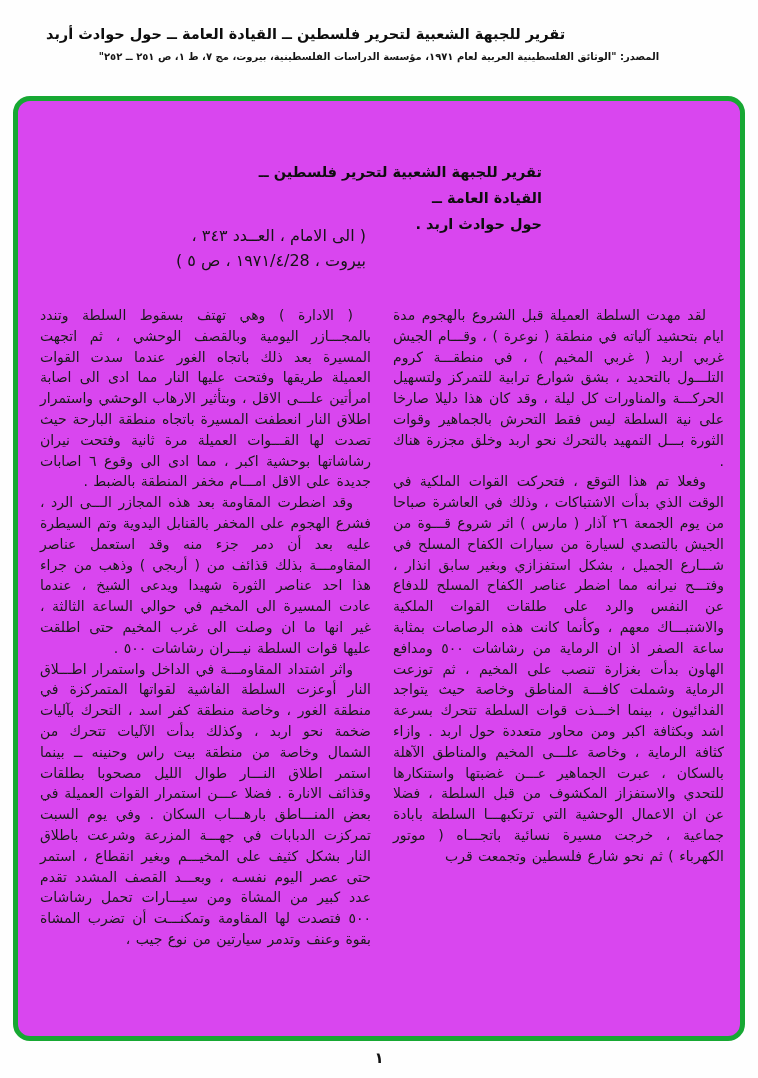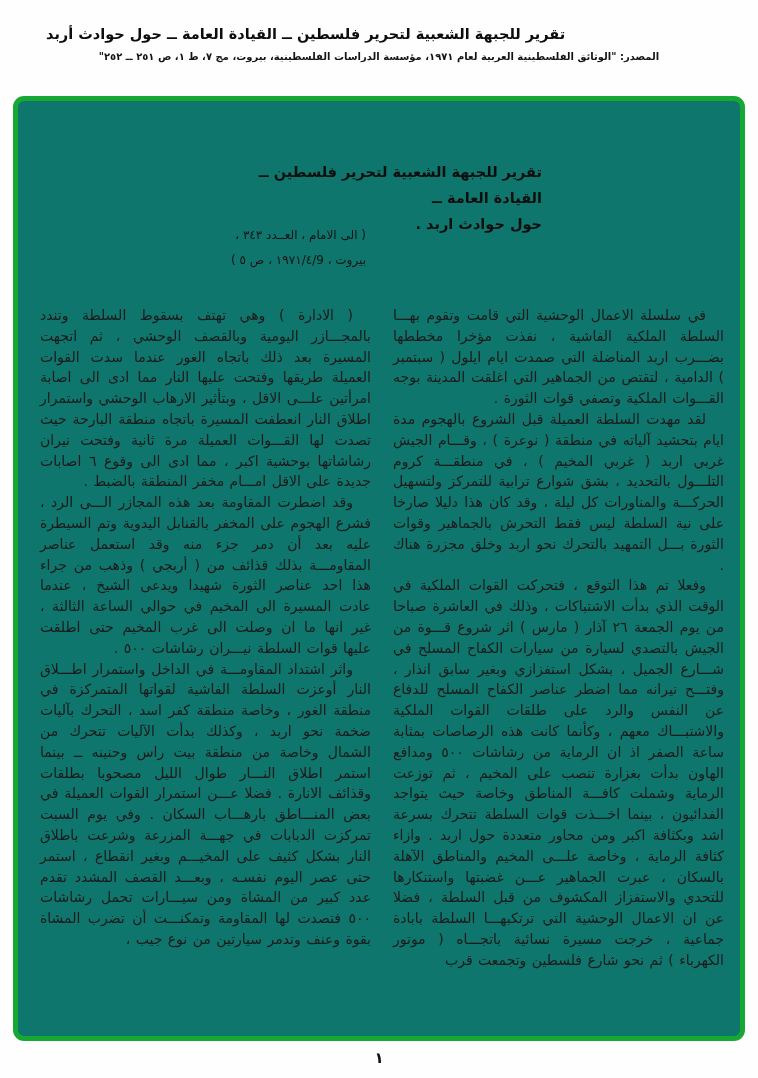--- a/index.html
+++ b/index.html
@@ -40,22 +40,22 @@
     font-size: 10px;
     color: #141414;
   }
   .frame {
     position: absolute;
     left: 13px;
     top: 96px;
     width: 722px;
     height: 935px;
     border: 5px solid #17a833;
-    border-radius: 11px;
-    background: #0f766e;
+    border-radius: 17px;
+    background: #d946ef;
     box-sizing: content-box;
   }
   .doc-title {
     position: absolute;
     top: 58px;
     left: 188px;
     width: 336px;
     direction: rtl;
     font-weight: bold;
     font-size: 14.5px;
@@ -63,21 +63,21 @@
     color: #0e0e0e;
   }
   .doc-title .l1 { text-align: right; }
   .doc-title .l2 { text-align: right; padding-left: 52px; }
   .citation {
     position: absolute;
     top: 122px;
     left: 188px;
     width: 160px;
     direction: rtl;
-    font-size: 12px;
+    font-size: 16px;
     line-height: 25px;
     text-align: right;
     white-space: nowrap;
     color: #141414;
   }
   .columns {
     position: absolute;
     top: 204px;
     left: 22px;
     right: 16px;
@@ -120,27 +120,26 @@
 
   <div class="frame">
 
     <div class="doc-title">
       <div class="l1">تقرير للجبهة الشعبية لتحرير فلسطين ــ القيادة العامة ــ</div>
       <div class="l2">حول حوادث اربد .</div>
     </div>
 
     <div class="citation">
       <div>( الى الامام ، العــدد ٣٤٣ ،</div>
-      <div>بيروت ، ١٩٧١/٤/9 ، ص ٥ )</div>
+      <div>بيروت ، ١٩٧١/٤/28 ، ص ٥ )</div>
     </div>
 
     <div class="columns">
 
       <div class="col">
-        <p>في سلسلة الاعمال الوحشية التي قامت وتقوم بهـــا السلطة الملكية الفاشية ، نفذت مؤخرا مخططها بضـــرب اربد المناضلة التي صمدت ايام ايلول ( سبتمبر ) الدامية ، لتقتص من الجماهير التي اغلقت المدينة بوجه القـــوات الملكية وتصفي قوات الثورة .</p>
         <p>لقد مهدت السلطة العميلة قبل الشروع بالهجوم مدة ايام بتحشيد آلياته في منطقة ( نوعرة ) ، وقـــام الجيش غربي اربد ( غربي المخيم ) ، في منطقـــة كروم التلـــول بالتحديد ، بشق شوارع ترابية للتمركز ولتسهيل الحركـــة والمناورات كل ليلة ، وقد كان هذا دليلا صارخا على نية السلطة ليس فقط التحرش بالجماهير وقوات الثورة بـــل التمهيد بالتحرك نحو اربد وخلق مجزرة هناك .</p>
         <p>وفعلا تم هذا التوقع ، فتحركت القوات الملكية في الوقت الذي بدأت الاشتباكات ، وذلك في العاشرة صباحا من يوم الجمعة ٢٦ آذار ( مارس ) اثر شروع قـــوة من الجيش بالتصدي لسيارة من سيارات الكفاح المسلح في شـــارع الجميل ، بشكل استفزازي وبغير سابق انذار ، وفتـــح نيرانه مما اضطر عناصر الكفاح المسلح للدفاع عن النفس والرد على طلقات القوات الملكية والاشتبـــاك معهم ، وكأنما كانت هذه الرصاصات بمثابة ساعة الصفر اذ ان الرماية من رشاشات ٥٠٠ ومدافع الهاون بدأت بغزارة تنصب على المخيم ، ثم توزعت الرماية وشملت كافـــة المناطق وخاصة حيث يتواجد الفدائيون ، بينما اخـــذت قوات السلطة تتحرك بسرعة اشد وبكثافة اكبر ومن محاور متعددة حول اربد . وازاء كثافة الرماية ، وخاصة علـــى المخيم والمناطق الآهلة بالسكان ، عبرت الجماهير عـــن غضبتها واستنكارها للتحدي والاستفزاز المكشوف من قبل السلطة ، فضلا عن ان الاعمال الوحشية التي ترتكبهـــا السلطة بابادة جماعية ، خرجت مسيرة نسائية باتجـــاه ( موتور الكهرباء ) ثم نحو شارع فلسطين وتجمعت قرب</p>
       </div>
 
       <div class="col">
         <p>( الادارة ) وهي تهتف بسقوط السلطة وتندد بالمجـــازر اليومية وبالقصف الوحشي ، ثم اتجهت المسيرة بعد ذلك باتجاه الغور عندما سدت القوات العميلة طريقها وفتحت عليها النار مما ادى الى اصابة امرأتين علـــى الاقل ، وبتأثير الارهاب الوحشي واستمرار اطلاق النار انعطفت المسيرة باتجاه منطقة البارحة حيث تصدت لها القـــوات العميلة مرة ثانية وفتحت نيران رشاشاتها بوحشية اكبر ، مما ادى الى وقوع ٦ اصابات جديدة على الاقل امـــام مخفر المنطقة بالضبط .</p>
         <p>وقد اضطرت المقاومة بعد هذه المجازر الـــى الرد ، فشرع الهجوم على المخفر بالقنابل اليدوية وتم السيطرة عليه بعد أن دمر جزء منه وقد استعمل عناصر المقاومـــة بذلك قذائف من ( أربجي ) وذهب من جراء هذا احد عناصر الثورة شهيدا ويدعى الشيخ ، عندما عادت المسيرة الى المخيم في حوالي الساعة الثالثة ، غير انها ما ان وصلت الى غرب المخيم حتى اطلقت عليها قوات السلطة نيـــران رشاشات ٥٠٠ .</p>
         <p>واثر اشتداد المقاومـــة في الداخل واستمرار اطـــلاق النار أوعزت السلطة الفاشية لقواتها المتمركزة في منطقة الغور ، وخاصة منطقة كفر اسد ، التحرك بآليات ضخمة نحو اربد ، وكذلك بدأت الآليات تتحرك من الشمال وخاصة من منطقة بيت راس وحنينه ــ بينما استمر اطلاق النـــار طوال الليل مصحوبا بطلقات وقذائف الانارة . فضلا عـــن استمرار القوات العميلة في بعض المنـــاطق بارهـــاب السكان . وفي يوم السبت تمركزت الدبابات في جهـــة المزرعة وشرعت باطلاق النار بشكل كثيف على المخيـــم وبغير انقطاع ، استمر حتى عصر اليوم نفسـه ، وبعـــد القصف المشدد تقدم عدد كبير من المشاة ومن سيـــارات تحمل رشاشات ٥٠٠ فتصدت لها المقاومة وتمكنـــت أن تضرب المشاة بقوة وعنف وتدمر سيارتين من نوع جيب ،</p>
       </div>
 

